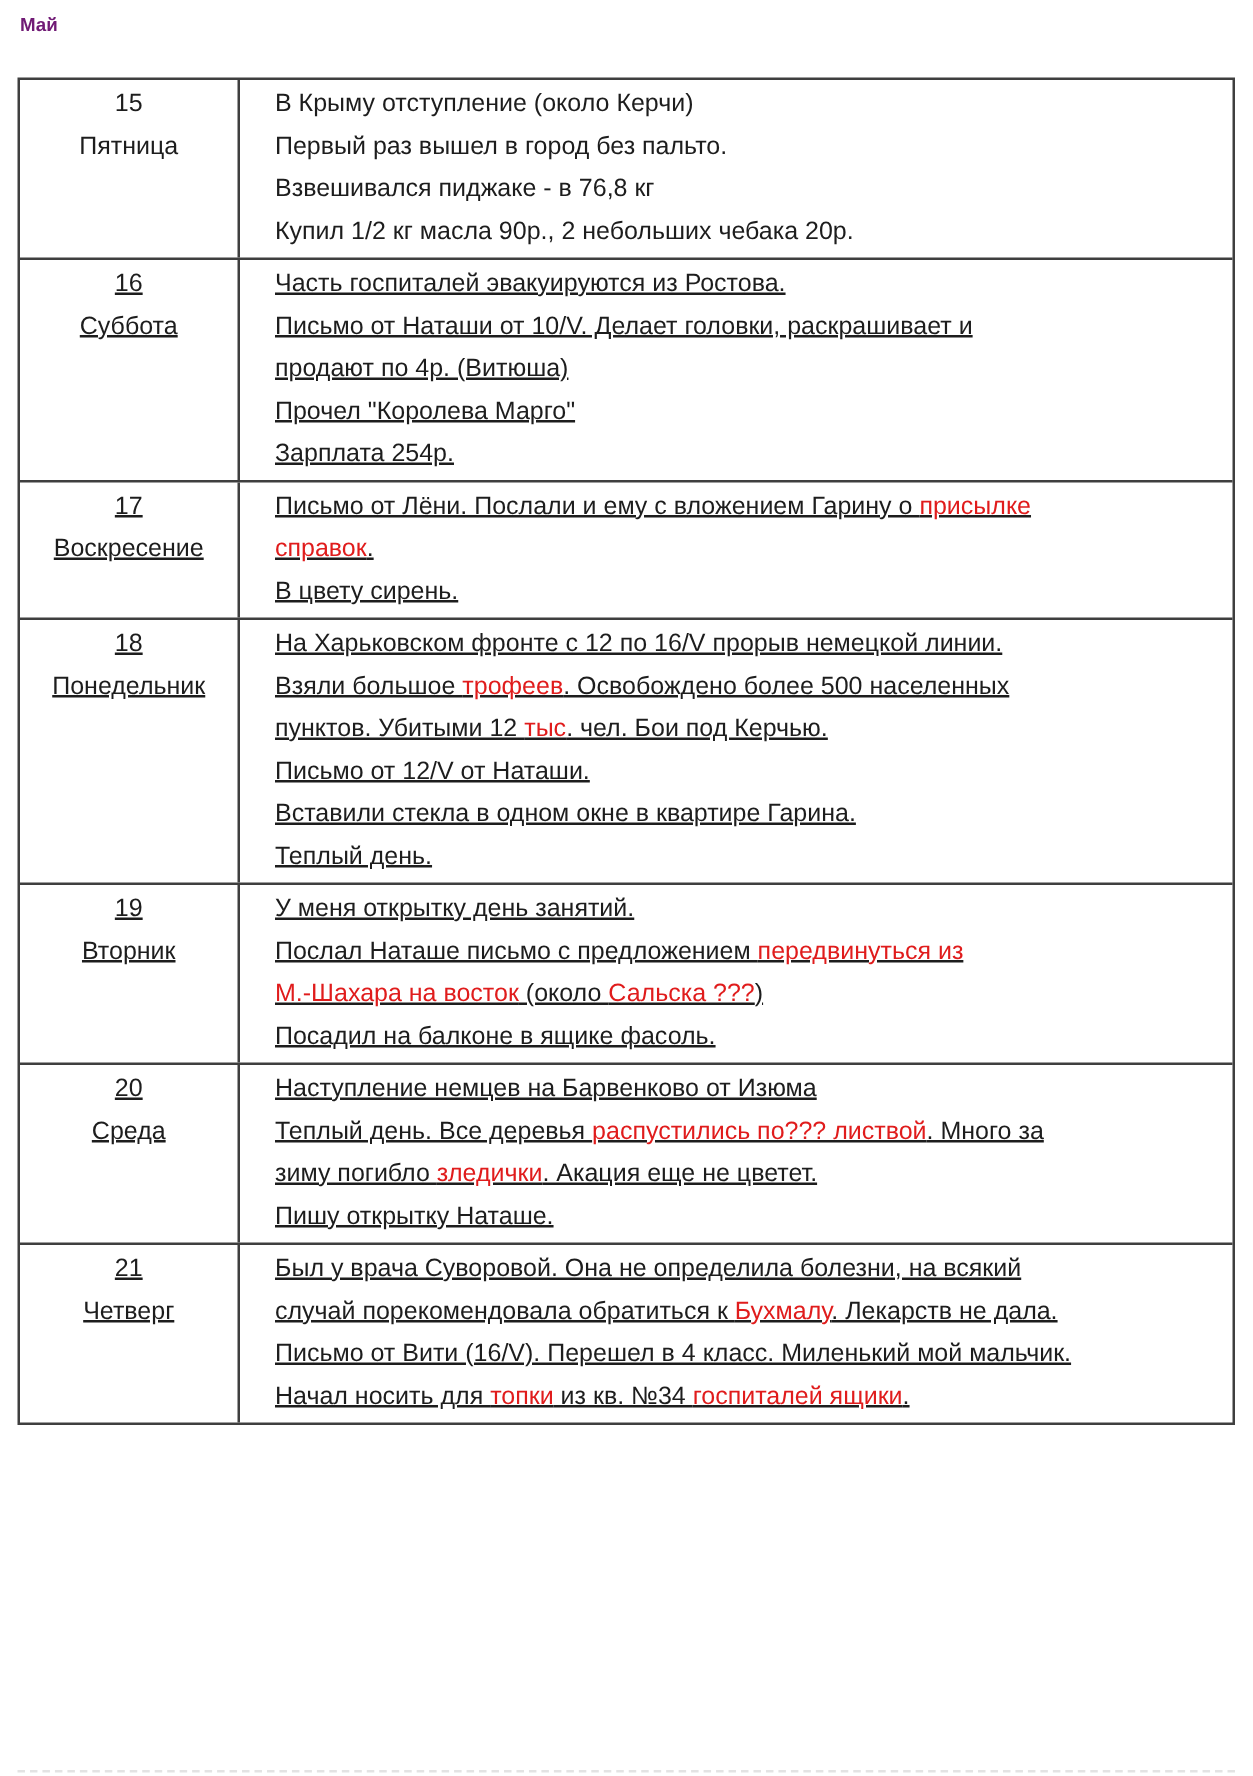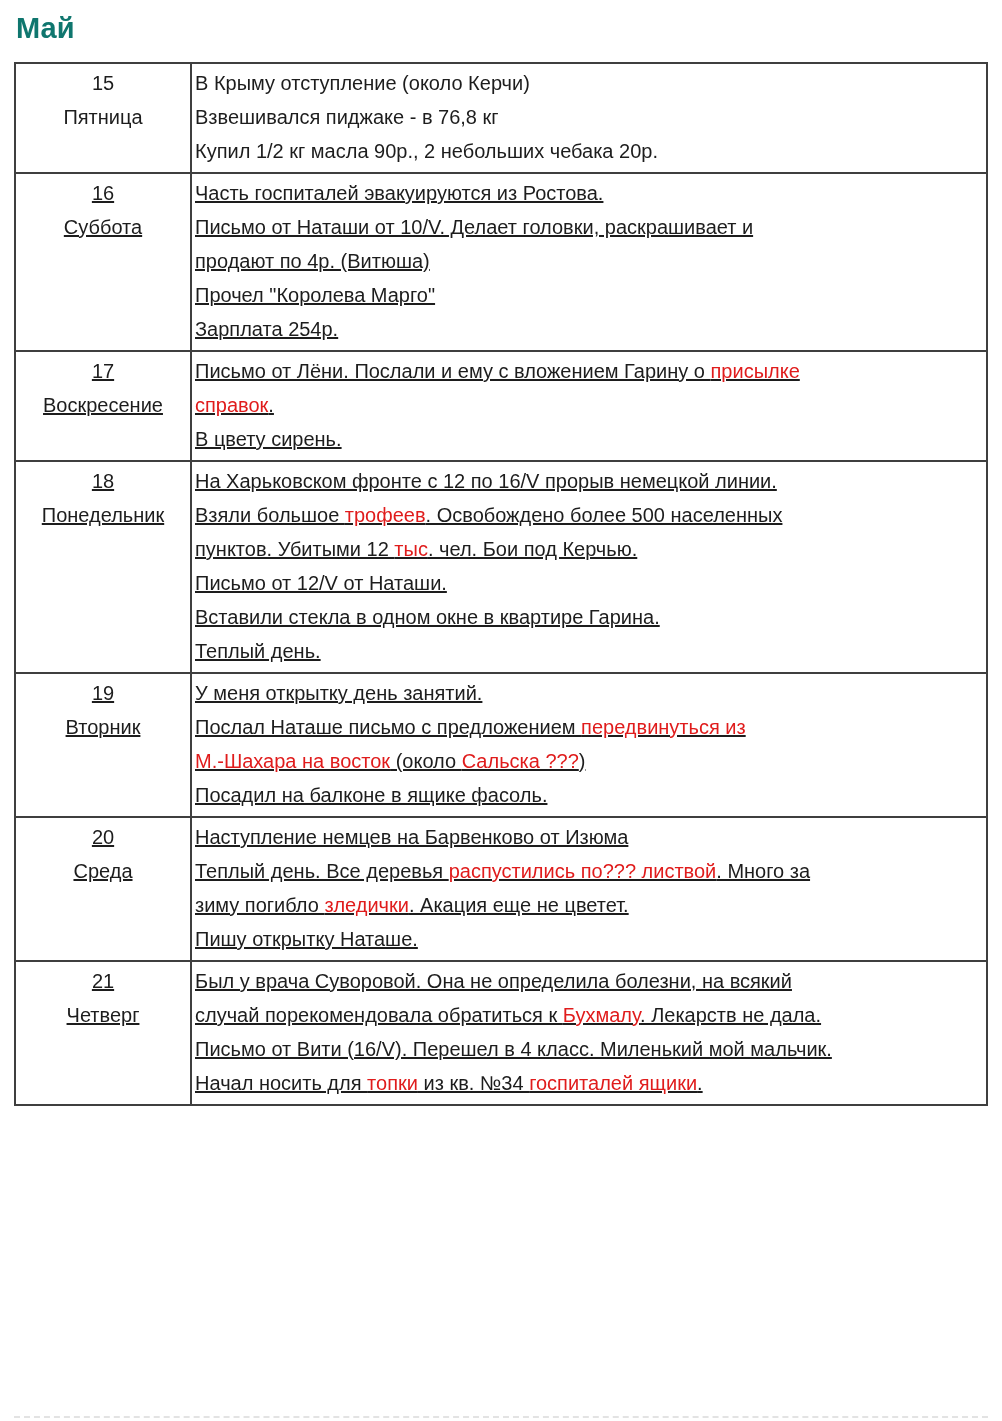--- a/index.html
+++ b/index.html
@@ -11,30 +11,31 @@
   *{margin:0;padding:0;box-sizing:border-box;}
   html,body{background:var(--bg);}
   body{
     width:1002px;height:1421px;
     position:relative;overflow:hidden;
     font-family:"Liberation Sans","DejaVu Sans",sans-serif;
     color:var(--text);
   }
   .page-title{
     position:absolute;left:16px;top:12px;
-    font-size:29px;font-weight:bold;color:#0f766e;
+    font-size:15px;font-weight:bold;color:#701a75;
   }
   .diary-table{
     position:absolute;left:14px;top:62px;width:974px;
     border:2px solid var(--border);
     background:var(--bg);
   }
   .diary-row{
     display:grid;
     grid-template-columns:176px 1fr;
+    gap:25px;
   }
   .diary-row + .diary-row{border-top:2px solid var(--border);text-decoration:underline;}
   .date-cell{
     border-right:2px solid var(--border);
     text-align:center;
     padding:2px 4px 4px 4px;
     font-size:20px;
     line-height:34px;
   }
   .entry-cell{
@@ -55,20 +56,21 @@
 <div class="page-title">Май</div>
 
 <div class="diary-table">
     <div class="diary-row">
       <div class="date-cell">
         <div class="day-number">15</div>
         <div class="weekday-label">Пятница</div>
       </div>
       <div class="entry-cell">
         <div class="entry-line"><span class="seg-black">В Крыму отступление (около Керчи)</span></div>
+        <div class="entry-line"><span class="seg-black">Первый раз вышел в город без пальто.</span></div>
         <div class="entry-line"><span class="seg-black">Взвешивался пиджаке - в 76,8 кг</span></div>
         <div class="entry-line"><span class="seg-black">Купил 1/2 кг масла 90р., 2 небольших чебака 20р.</span></div>
       </div>
     </div>
     <div class="diary-row">
       <div class="date-cell">
         <div class="day-number">16</div>
         <div class="weekday-label">Суббота</div>
       </div>
       <div class="entry-cell">

